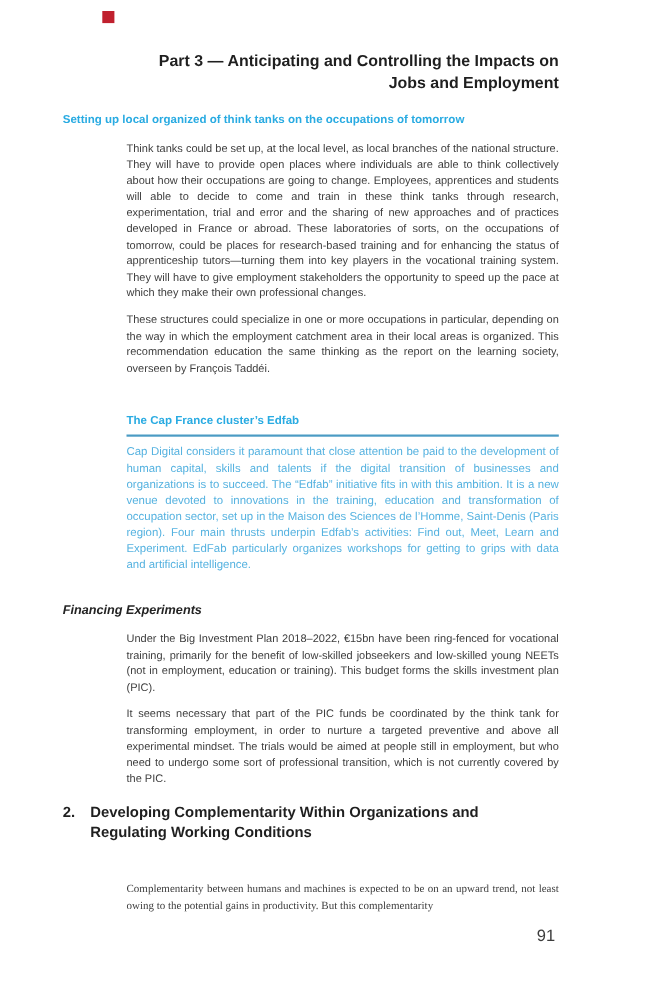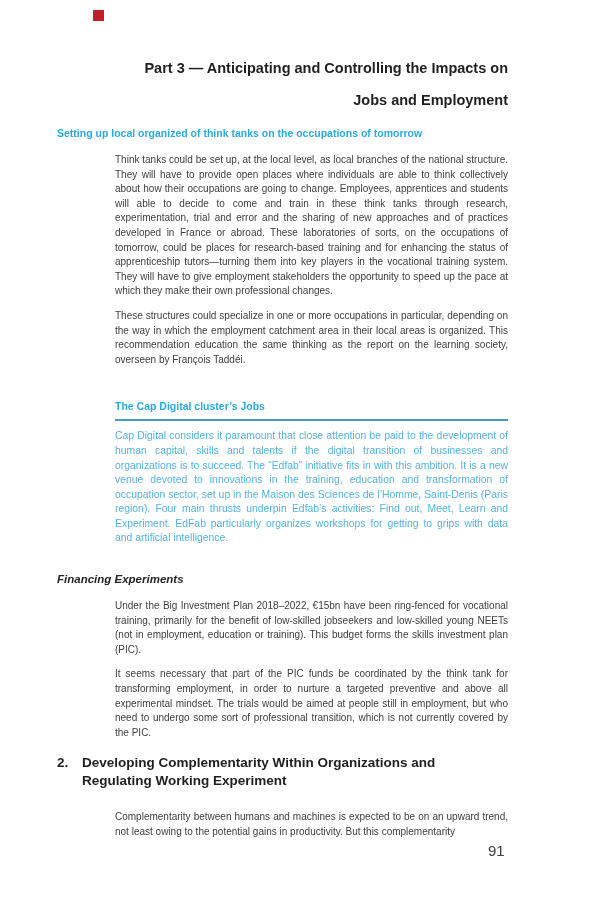--- a/index.html
+++ b/index.html
@@ -19,21 +19,21 @@
     padding-top:46px;
     margin-left:57px;
     width:451px;
     text-align:right;
     font-weight:700;
     font-size:14.5px;
     line-height:20px;
     color:#1f1f1f;
     letter-spacing:0px;
   }
-  .title div{white-space:nowrap;margin-top:12px;}
+  .title div{white-space:nowrap;}
   .subhead{
     margin:17px 0 0 57px;
     width:460px;
     font-size:10.5px;
     font-weight:700;
     color:#29abe2;
   }
   .body-block{
     margin-left:115px;
     width:393px;
@@ -85,21 +85,21 @@
     font-weight:700;
     color:#1f1f1f;
   }
   .section2 .txt{
     flex:1;
     font-size:13.5px;
     line-height:17.5px;
     font-weight:700;
     color:#1f1f1f;
   }
-  .final-block{margin-top:21px;}
+  .final-block{margin-top:37px;font-family:Liberation Serif, serif;}
   .pagenum{
     position:absolute;
     left:488px;top:842px;
     font-size:15px;
     color:#3d3d3d;
   }
 </style>
 </head>
 <body>
 
@@ -111,35 +111,35 @@
     <div>Part 3 — Anticipating and Controlling the Impacts on</div>
     <div>Jobs and Employment</div>
   </div>
 
   <div class="subhead">Setting up local organized of think tanks on the occupations of tomorrow</div>
 
   <div class="body-block first">
     <p class="para">Think tanks could be set up, at the local level, as local branches of the national structure. They will have to provide open places where individuals are able to think collectively about how their occupations are going to change. Employees, apprentices and students will able to decide to come and train in these think tanks through research, experimentation, trial and error and the sharing of new approaches and of practices developed in France or abroad. These laboratories of sorts, on the occupations of tomorrow, could be places for research-based training and for enhancing the status of apprenticeship tutors—turning them into key players in the vocational training system. They will have to give employment stakeholders the opportunity to speed up the pace at which they make their own professional changes.</p>
     <p class="para">These structures could specialize in one or more occupations in particular, depending on the way in which the employment catchment area in their local areas is organized. This recommendation education the same thinking as the report on the learning society, overseen by François Taddéi.</p>
 
-    <div class="callout-heading">The Cap Digital cluster’s Jobs</div>
+    <div class="callout-heading">The Cap France cluster’s Edfab</div>
     <hr class="callout-rule">
     <p class="para callout-body">Cap Digital considers it paramount that close attention be paid to the development of human capital, skills and talents if the digital transition of businesses and organizations is to succeed. The “Edfab” initiative fits in with this ambition. It is a new venue devoted to innovations in the training, education and transformation of occupation sector, set up in the Maison des Sciences de l’Homme, Saint-Denis (Paris region). Four main thrusts underpin Edfab’s activities: Find out, Meet, Learn and Experiment. EdFab particularly organizes workshops for getting to grips with data and artificial intelligence.</p>
   </div>
 
   <div class="financing-heading">Financing Experiments</div>
 
   <div class="body-block first">
     <p class="para">Under the Big Investment Plan 2018–2022, €15bn have been ring-fenced for vocational training, primarily for the benefit of low-skilled jobseekers and low-skilled young NEETs (not in employment, education or training). This budget forms the skills investment plan (PIC).</p>
     <p class="para">It seems necessary that part of the PIC funds be coordinated by the think tank for transforming employment, in order to nurture a targeted preventive and above all experimental mindset. The trials would be aimed at people still in employment, but who need to undergo some sort of professional transition, which is not currently covered by the PIC.</p>
   </div>
 
   <div class="section2">
     <div class="num">2.</div>
-    <div class="txt">Developing Complementarity Within Organizations and Regulating Working Experiment</div>
+    <div class="txt">Developing Complementarity Within Organizations and Regulating Working Conditions</div>
   </div>
 
   <div class="body-block final-block">
     <p class="para">Complementarity between humans and machines is expected to be on an upward trend, not least owing to the potential gains in productivity. But this complementarity</p>
   </div>
 
   <div class="pagenum">91</div>
 
 </div>
 

